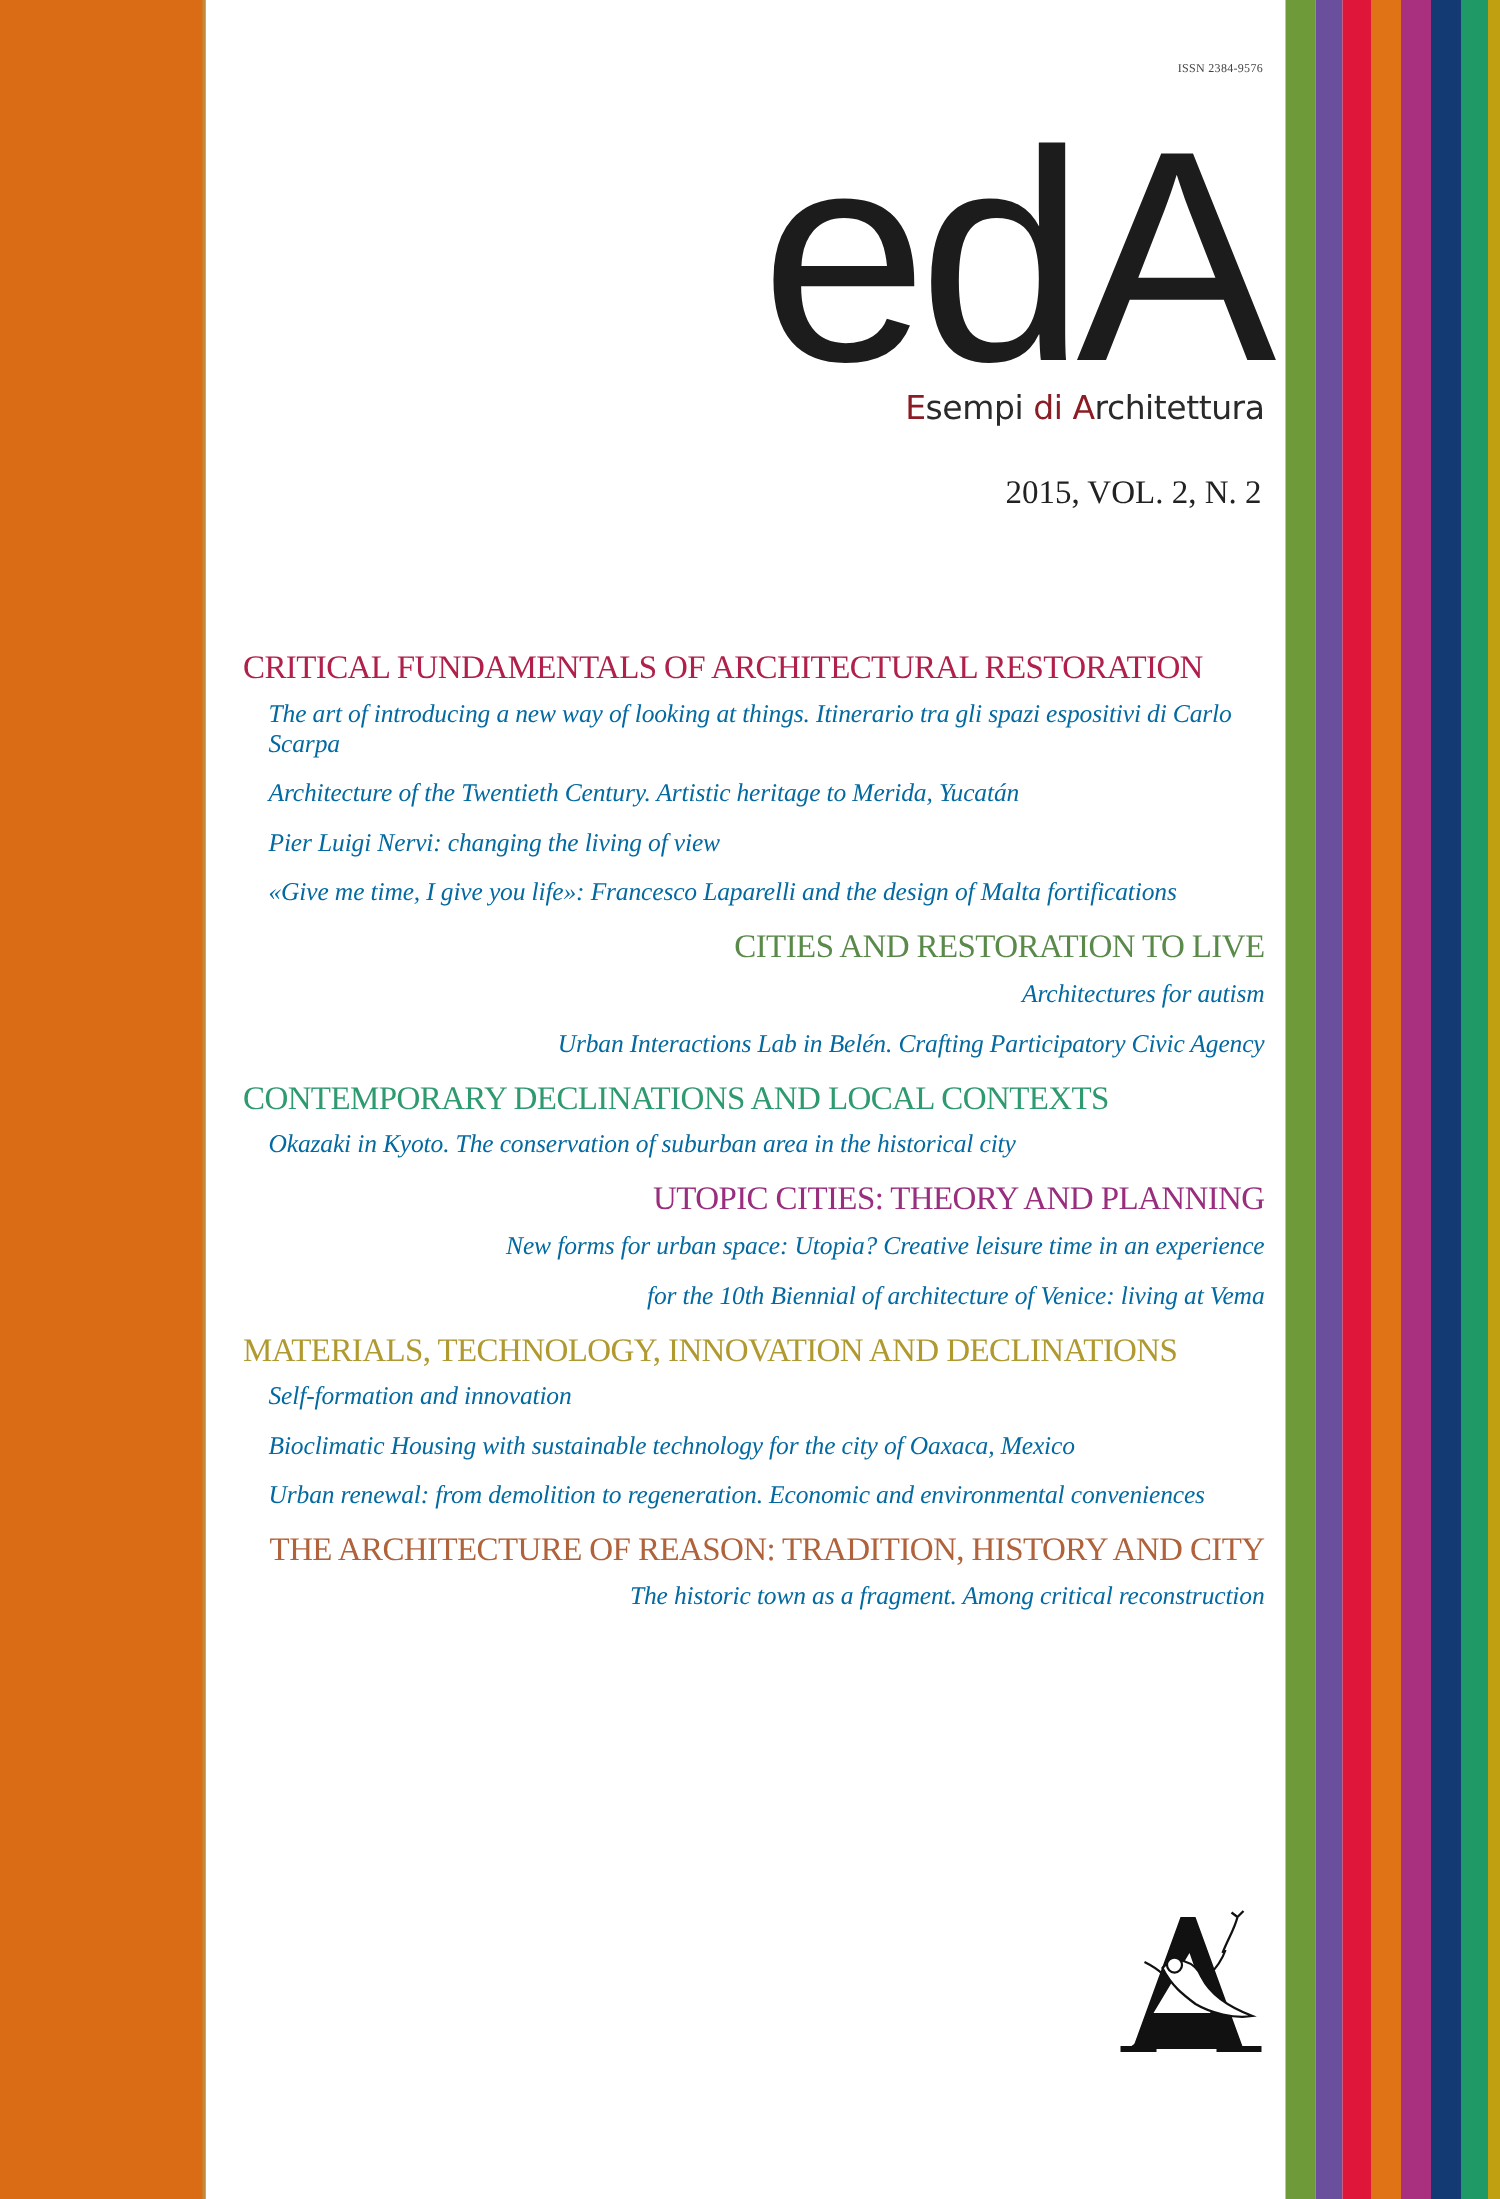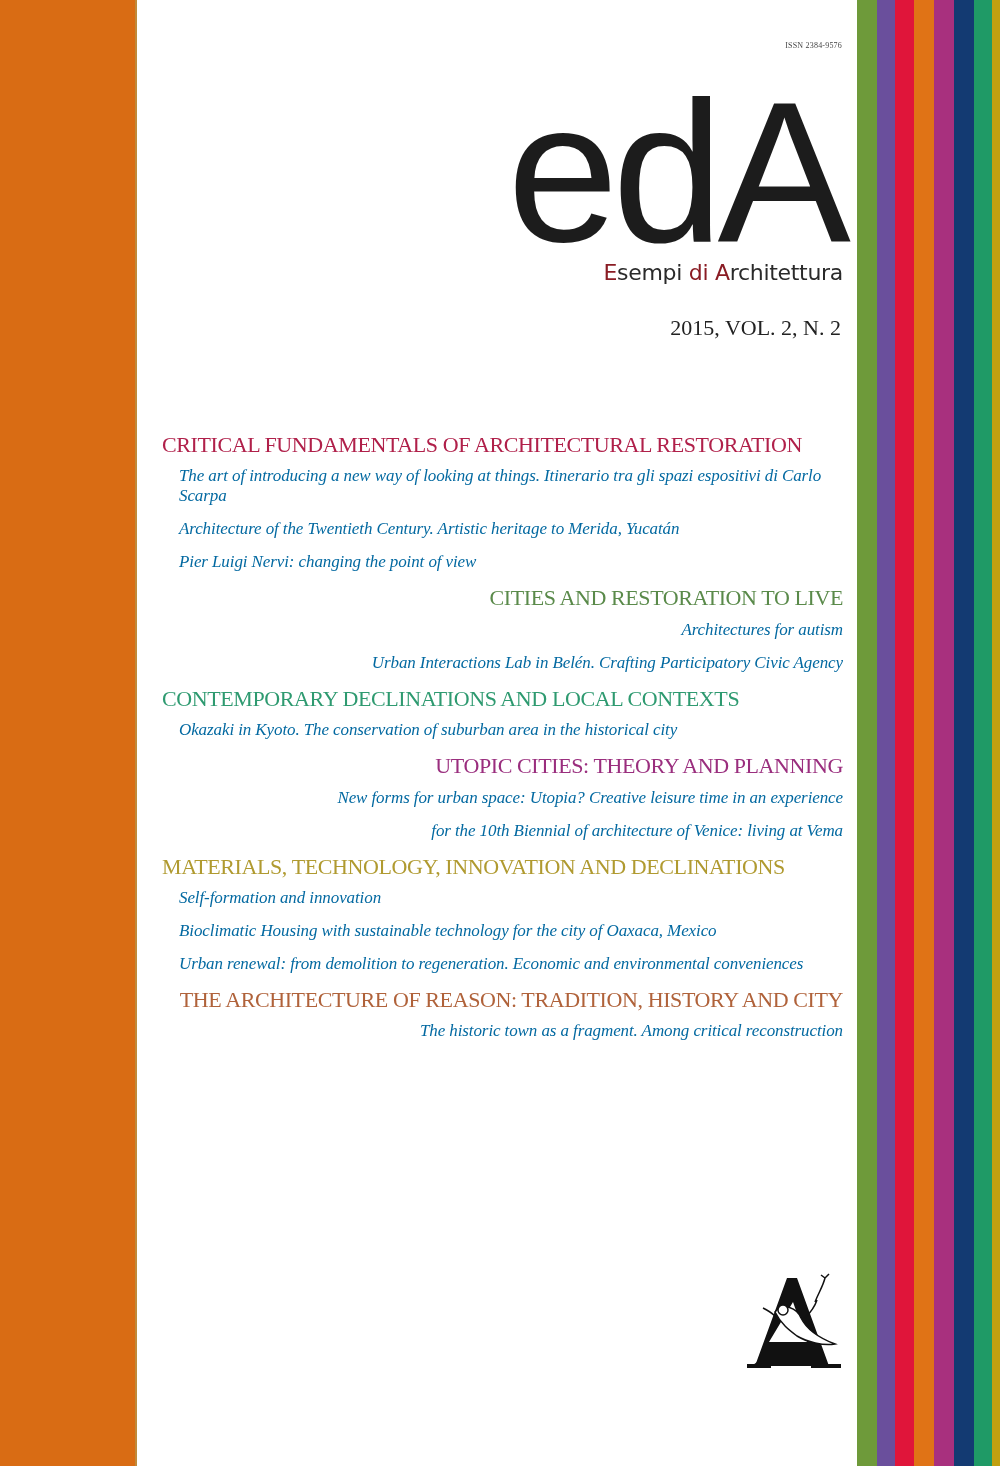--- a/index.html
+++ b/index.html
@@ -73,21 +73,22 @@
 <div class="subtitle" id="subtitle"><span class="hl">E</span><span>sempi </span><span class="hl">di</span><span> </span><span class="hl">A</span><span>rchitettura</span></div>
 
 <div class="issue">2015, VOL. 2, N. 2</div>
 
 <div class="toc" id="toc">
 
 <div class="section left">
       <div class="section-title" style="color: rgb(176, 32, 74); font-family: Liberation Serif, serif;">CRITICAL FUNDAMENTALS OF ARCHITECTURAL RESTORATION</div>
       <div class="article">The art of introducing a new way of looking at things. Itinerario tra gli spazi espositivi di Carlo Scarpa</div>
       <div class="article">Architecture of the Twentieth Century. Artistic heritage to Merida, Yucatán</div>
-      <div class="article">Pier Luigi Nervi: changing the point of view</div>
+      <div class="article">Pier Luigi Nervi: changing the living of view</div>
+      <div class="article">«Give me time, I give you life»: Francesco Laparelli and the design of Malta fortifications</div>
     </div>
     <div class="section right">
       <div class="section-title" style="color: rgb(90, 138, 74);">CITIES AND RESTORATION TO LIVE</div>
       <div class="article">Architectures for autism</div>
       <div class="article">Urban Interactions Lab in Belén. Crafting Participatory Civic Agency</div>
     </div>
     <div class="section left">
       <div class="section-title" style="color: rgb(46, 154, 112);">CONTEMPORARY DECLINATIONS AND LOCAL CONTEXTS</div>
       <div class="article">Okazaki in Kyoto. The conservation of suburban area in the historical city</div>
     </div>

